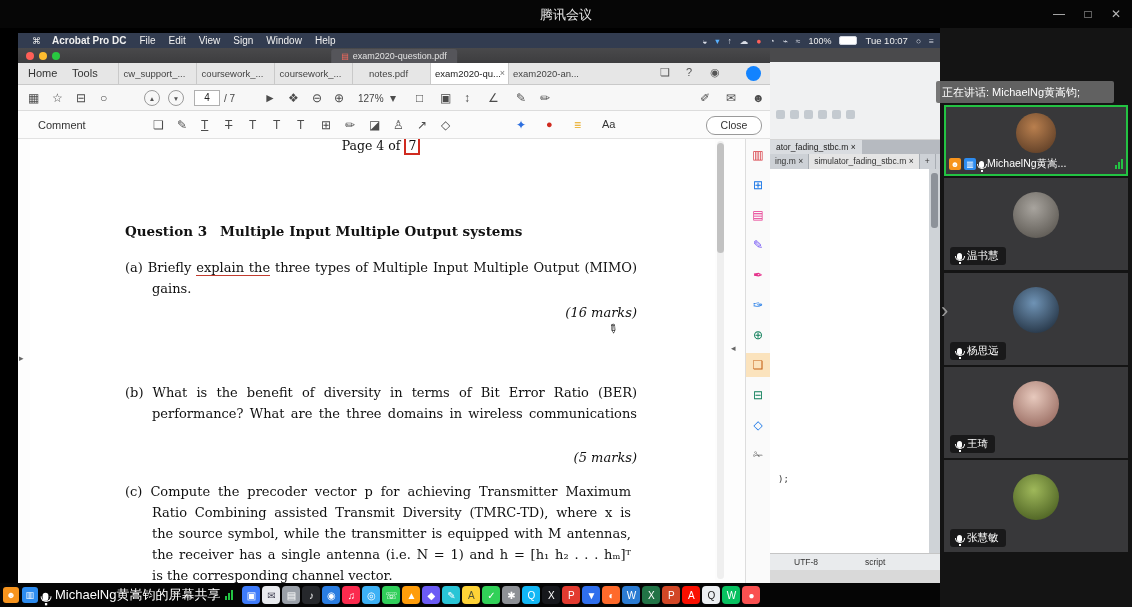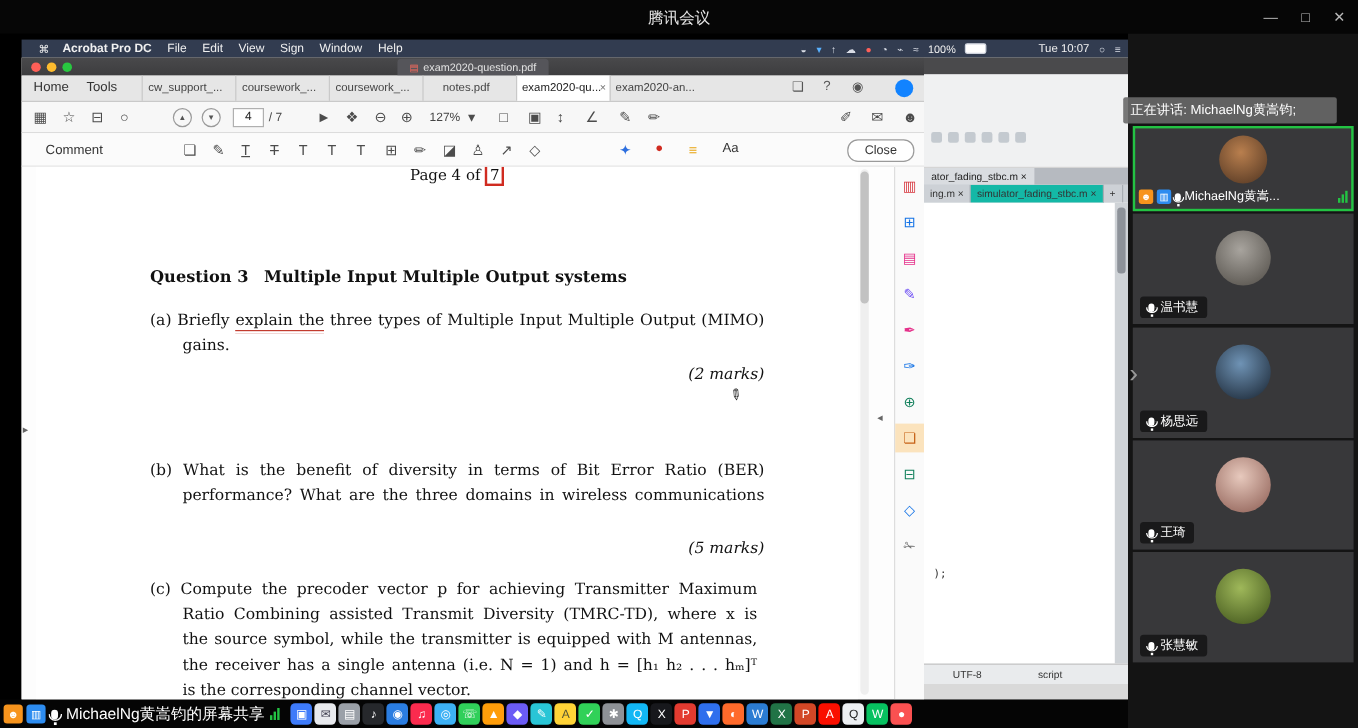--- a/index.html
+++ b/index.html
@@ -17,21 +17,21 @@
            color:#f0f0f0;font-size:10px;display:flex;align-items:center;white-space:nowrap;}
   .mb-apple{margin-left:14px;font-size:9px;}
   .mb-app{font-weight:bold;margin-left:11px;}
   .mb-item{margin-left:13px;}
   .mb-right{margin-left:auto;display:flex;align-items:center;gap:8px;margin-right:6px;}
   .mb-ic{font-size:8.5px;color:#d9dde6;}
   .mb-right .mb-ic:nth-child(2){color:#59b1ff;}
   .mb-right .mb-ic:nth-child(5){color:#ff6059;}
   .mb-batt-label{font-size:9px;}
   .mb-batt{display:inline-block;width:16px;height:7px;border:1px solid #cfd4de;border-radius:2px;background:#fff;}
-  .mb-clock{font-size:9.5px;margin-left:35px;}
+  .mb-clock{font-size:9.5px;}
 
   
   .acrobat{position:absolute;left:18px;top:48px;width:752px;height:535px;background:#fff;}
   .awin-title{position:absolute;left:0;top:0;width:752px;height:15px;background:linear-gradient(#49494b,#3d3d3f);}
   .tl{position:absolute;top:4px;width:8px;height:8px;border-radius:50%;}
   .tl-r{left:8px;background:#ff5f57}.tl-y{left:21px;background:#febc2e}.tl-g{left:34px;background:#28c840}
   .awin-tab{position:absolute;left:50%;transform:translateX(-50%);top:1px;height:14px;background:#55555a;
             border-radius:3px 3px 0 0;color:#e2e2e2;font-size:9px;display:flex;align-items:center;gap:4px;
             padding:0 10px;white-space:nowrap;}
   .awin-fico{color:#ff6b5e;font-size:8px;}
@@ -88,21 +88,21 @@
   .editor{position:absolute;left:770px;top:48px;width:170px;height:535px;background:#ececec;overflow:hidden;}
   .ed-top{position:absolute;left:0;top:0;width:170px;height:14px;background:#4a4a4c;}
   .ed-menu{position:absolute;left:0;top:14px;width:170px;height:78px;background:#f0f1f2;border-bottom:1px solid #d5d5d5;box-sizing:border-box;}
   .ed-dots{position:absolute;left:6px;top:48px;display:flex;gap:5px;}
   .ed-dots i{width:9px;height:9px;background:#c4cad0;border-radius:2px;}
   .ed-ttab-row{position:absolute;left:0;top:92px;width:170px;height:14px;background:#b6bac0;}
   .ed-ttab{position:absolute;left:0;top:0;height:14px;background:#d9dce0;font-size:8.5px;color:#222;line-height:14px;
            padding:0 6px;white-space:nowrap;}
   .ed-tabs{position:absolute;left:0;top:106px;width:170px;height:15px;background:#cdd1d6;display:flex;overflow:hidden;}
   .ed-tab{height:15px;line-height:15px;font-size:8.5px;color:#333;padding:0 5px;border-right:1px solid #a8adb3;white-space:nowrap;}
-  .ed-tab.active{background:#14b8a6;}
+  .ed-tab.active{background:#e5e5e5;}
   .ed-body{position:absolute;left:0;top:121px;width:170px;height:384px;background:#fff;}
   .ed-code{position:absolute;left:8px;top:426px;font-family:"DejaVu Sans Mono",monospace;font-size:9px;color:#333;}
   .ed-vscroll{position:absolute;left:159px;top:121px;width:11px;height:384px;background:#cfd3d7;}
   .ed-vthumb{position:absolute;left:161px;top:125px;width:7px;height:55px;background:#8d9299;border-radius:3px;}
   .ed-status{position:absolute;left:0;top:505px;width:170px;height:17px;background:#e9ebed;border-top:1px solid #c5c5c5;box-sizing:border-box;}
   .ed-enc{position:absolute;left:24px;top:3px;font-size:8.5px;color:#333;}
   .ed-type{position:absolute;left:95px;top:3px;font-size:8.5px;color:#333;}
   .ed-bottom{position:absolute;left:0;top:522px;width:170px;height:13px;background:#d9d9d9;}
 
   
@@ -264,21 +264,21 @@
         <div class="line page-ind">
           <span>Page 4 of </span><span class="boxed7">7</span>
         </div>
         <div class="quest">
           <span>Question 3</span><span class="q-gap">Multiple Input Multiple Output systems</span>
         </div>
         <div class="line just" style="left:95px;width:512px;top:118px">
           <span>(a) Briefly </span><span class="mark-dbl">explain the</span><span> three types of Multiple Input Multiple Output (MIMO)</span>
         </div>
         <div class="line" style="left:122px;top:139px">gains.</div>
-        <div class="marks" style="top:163px">(2 marks)</div>
+        <div class="marks" style="top:163px">(16 marks)</div>
         <span class="pencil-cur">✎</span>
         <div class="line just" style="left:122px;width:485px;top:264px">performance? What are the three domains in wireless communications</div>
         <div class="line just" style="left:95px;width:512px;top:243px">(b) What is the benefit of diversity in terms of Bit Error Ratio (BER)</div>
         <div class="marks" style="top:308px">(5 marks)</div>
         <div class="line just" style="left:95px;width:506px;top:342px">(c) Compute the precoder vector p for achieving Transmitter Maximum</div>
         <div class="line just" style="left:122px;width:479px;top:363px">Ratio Combining assisted Transmit Diversity (TMRC-TD), where x is</div>
         <div class="line just" style="left:122px;width:479px;top:384px">the source symbol, while the transmitter is equipped with M antennas,</div>
         <div class="line just" style="left:122px;width:479px;top:405px">the receiver has a single antenna (i.e. N = 1) and h = [h₁ h₂ . . . hₘ]ᵀ</div>
         <div class="line" style="left:122px;top:426px">is the corresponding channel vector.</div>
       </div>

